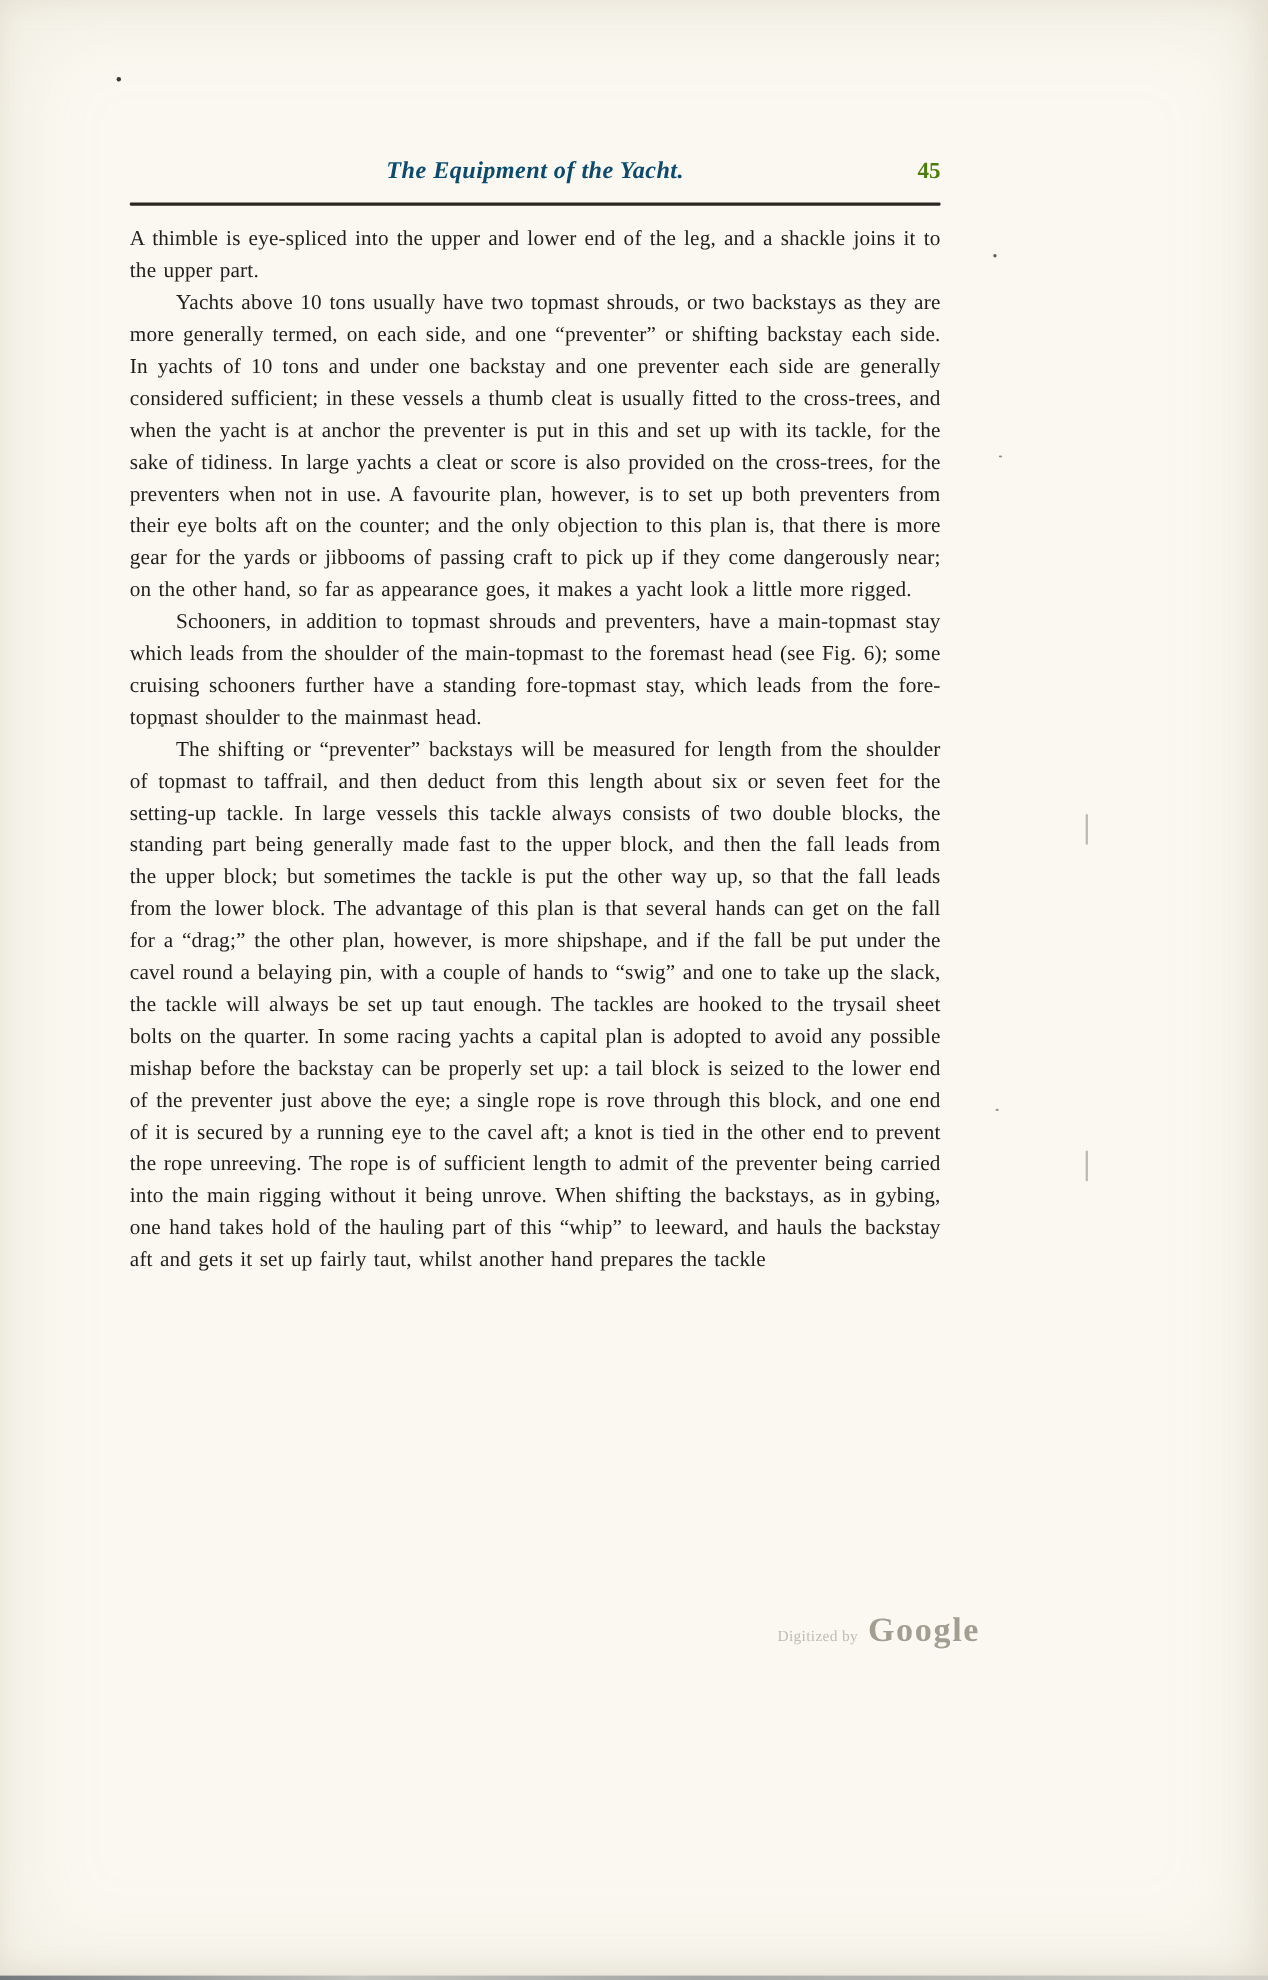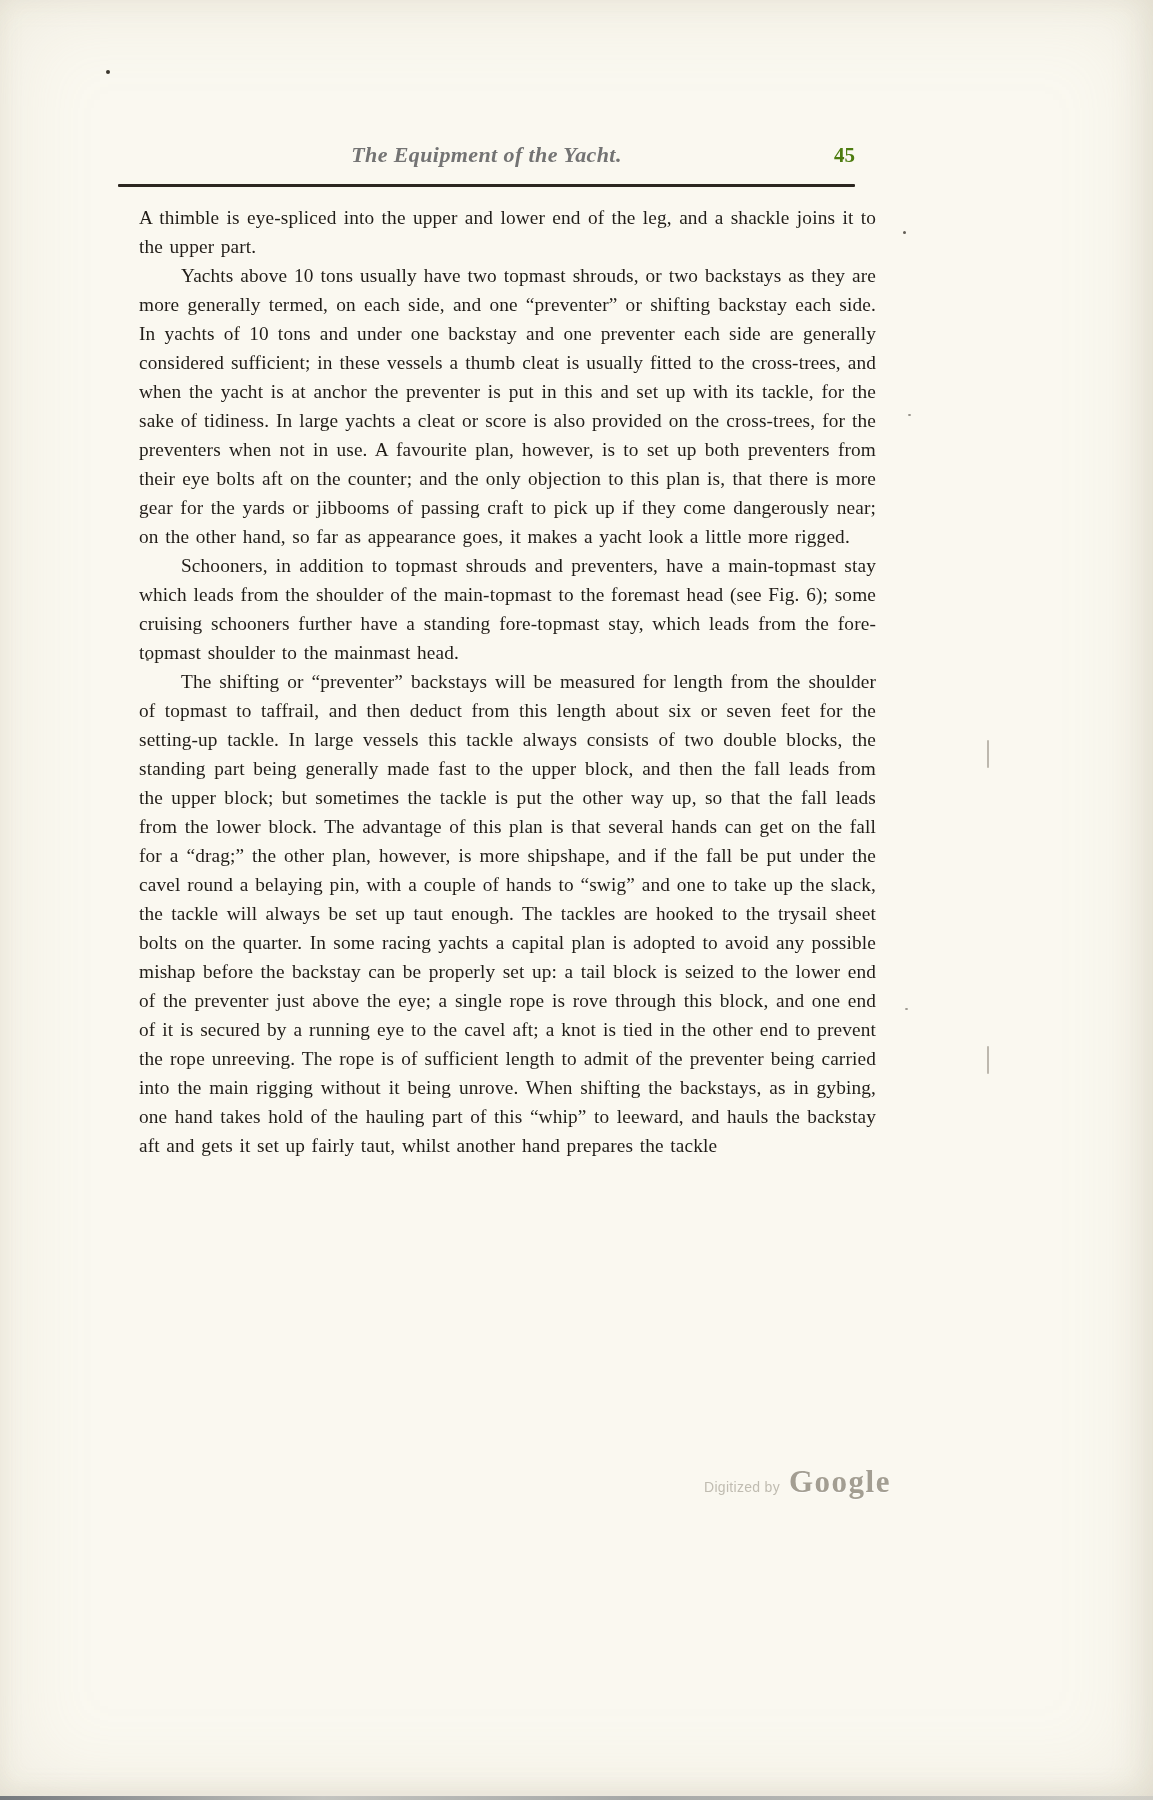--- a/index.html
+++ b/index.html
@@ -24,21 +24,21 @@
     top: 142px;
     left: 118px;
     width: 737px;
     text-align: center;
   }
   .page-title {
     font-style: italic;
     font-weight: 600;
     font-size: 22px;
     letter-spacing: 0.4px;
-    color: #737373;
+    color: #0c4a6e;
   }
   .page-number {
     position: absolute;
     right: 0;
     top: 1px;
     font-weight: 700;
     font-style: normal;
     font-size: 21px;
     color: #4d7c0f;
   }
@@ -54,40 +54,39 @@
   .body-text {
     position: absolute;
     top: 203px;
     left: 118px;
     width: 737px;
     font-size: 19.3px;
     line-height: 29px;
     text-align: justify;
     letter-spacing: 0.15px;
     word-spacing: 1.6px;
-    margin-left: 21px;
   }
   .body-text p {
     margin: 0;
     text-indent: 0;
   }
   .body-text p.indent {
     text-indent: 42px;
   }
   .watermark {
     position: absolute;
     top: 1464px;
     right: 262px;
     display: flex;
     align-items: baseline;
     gap: 9px;
     user-select: none;
   }
   .watermark .digitized-by {
-    font-family: Liberation Sans, sans-serif;
+    font-family: Liberation Serif, serif;
     font-size: 14px;
     color: #c0bcb1;
     letter-spacing: 0.3px;
   }
   .watermark .google-logo {
     font-family: "Liberation Serif", "DejaVu Serif", serif;
     font-size: 31px;
     color: #a39e92;
     letter-spacing: 1.5px;
     text-shadow: 0 1px 1px rgba(255,255,255,0.7);

